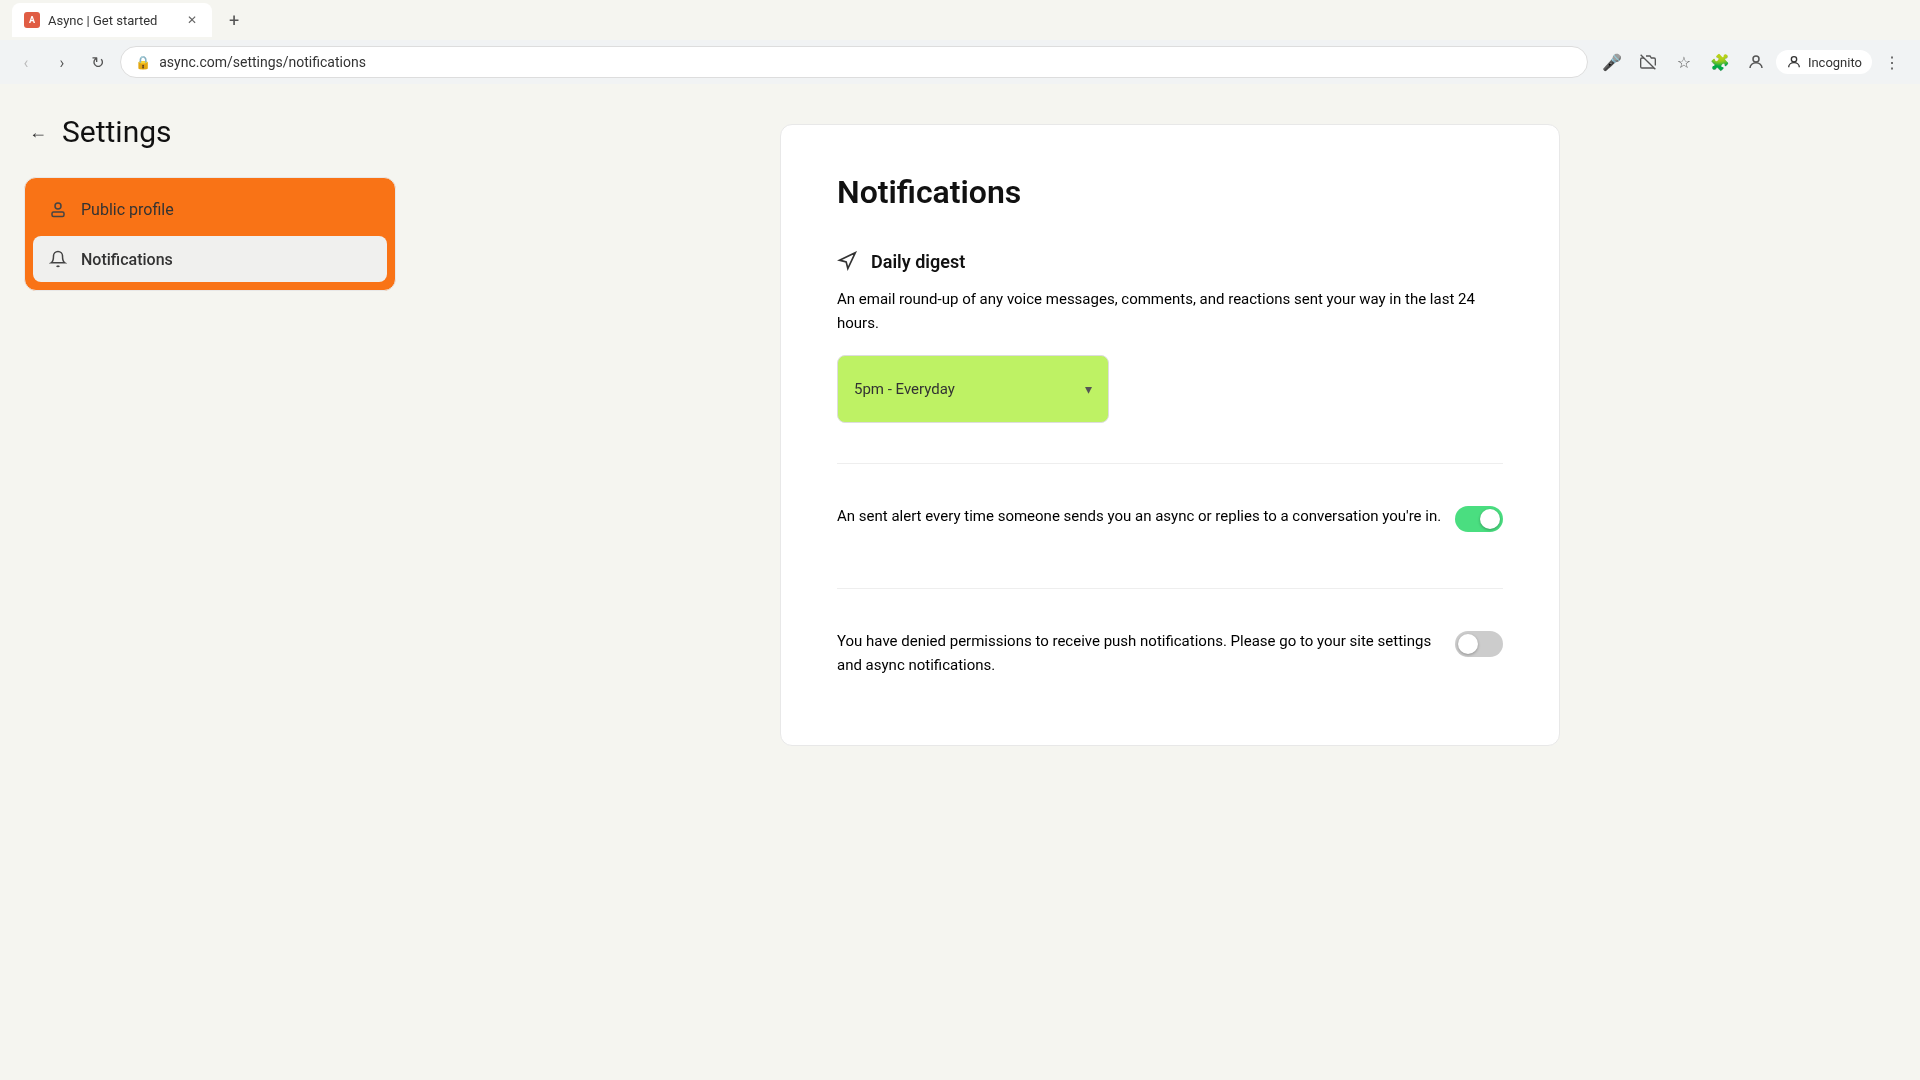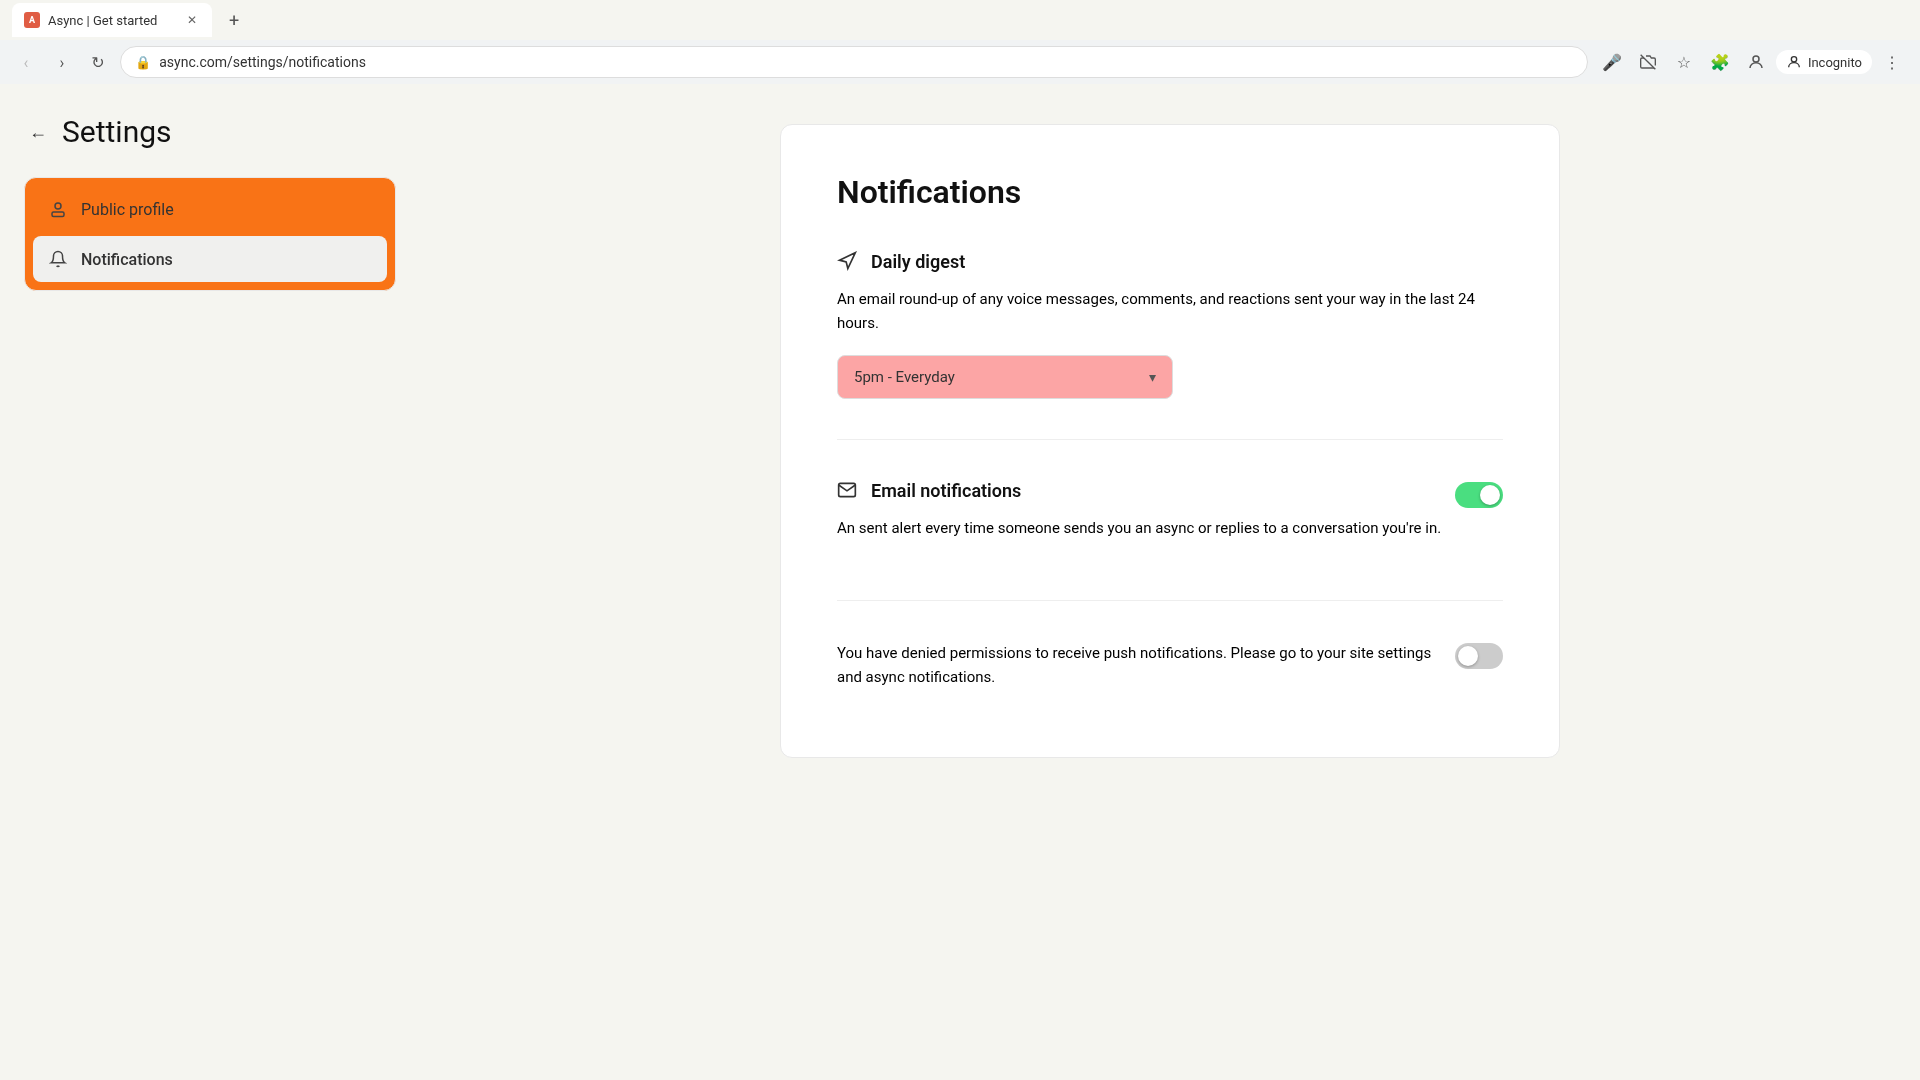--- a/index.html
+++ b/index.html
@@ -269,23 +269,23 @@
       color: #000000;
       line-height: 1.6;
       margin-bottom: 20px;
     }
 
     
     .dropdown {
       display: flex;
       align-items: center;
       justify-content: space-between;
-      width: 336px;
-      padding: 12px 16px;
-      background: #fca5a5;
+      width: 272px;
+      padding: 24px 16px;
+      background: #bef264;
       border: 1.5px solid #ddd;
       border-radius: 8px;
       cursor: pointer;
       font-size: 15px;
       color: #333;
     }
 
     .dropdown-arrow {
       color: #555;
       font-size: 14px;
@@ -447,29 +447,20 @@
         <p class="section-description">An email round-up of any voice messages, comments, and reactions sent your way in the last 24 hours.</p>
         <div class="dropdown">
           <span>5pm - Everyday</span>
           <span class="dropdown-arrow">▾</span>
         </div>
       </div>
 
       <div class="section">
         <div class="section-row">
           <div class="section-content">
-            <div class="section-header">
-              <span class="section-icon">
-                <svg width="20" height="20" viewBox="0 0 24 24" fill="none" stroke="currentColor" stroke-width="2">
-                  <path d="M4 4h16c1.1 0 2 .9 2 2v12c0 1.1-.9 2-2 2H4c-1.1 0-2-.9-2-2V6c0-1.1.9-2 2-2z"></path>
-                  <polyline points="22,6 12,13 2,6"></polyline>
-                </svg>
-              </span>
-              <span class="section-title">Email notifications</span>
-            </div>
             <p class="section-description">An sent alert every time someone sends you an async or replies to a conversation you're in.</p>
           </div>
           <div class="toggle">
             <div class="toggle-track on">
               <div class="toggle-thumb"></div>
             </div>
           </div>
         </div>
       </div>
 

